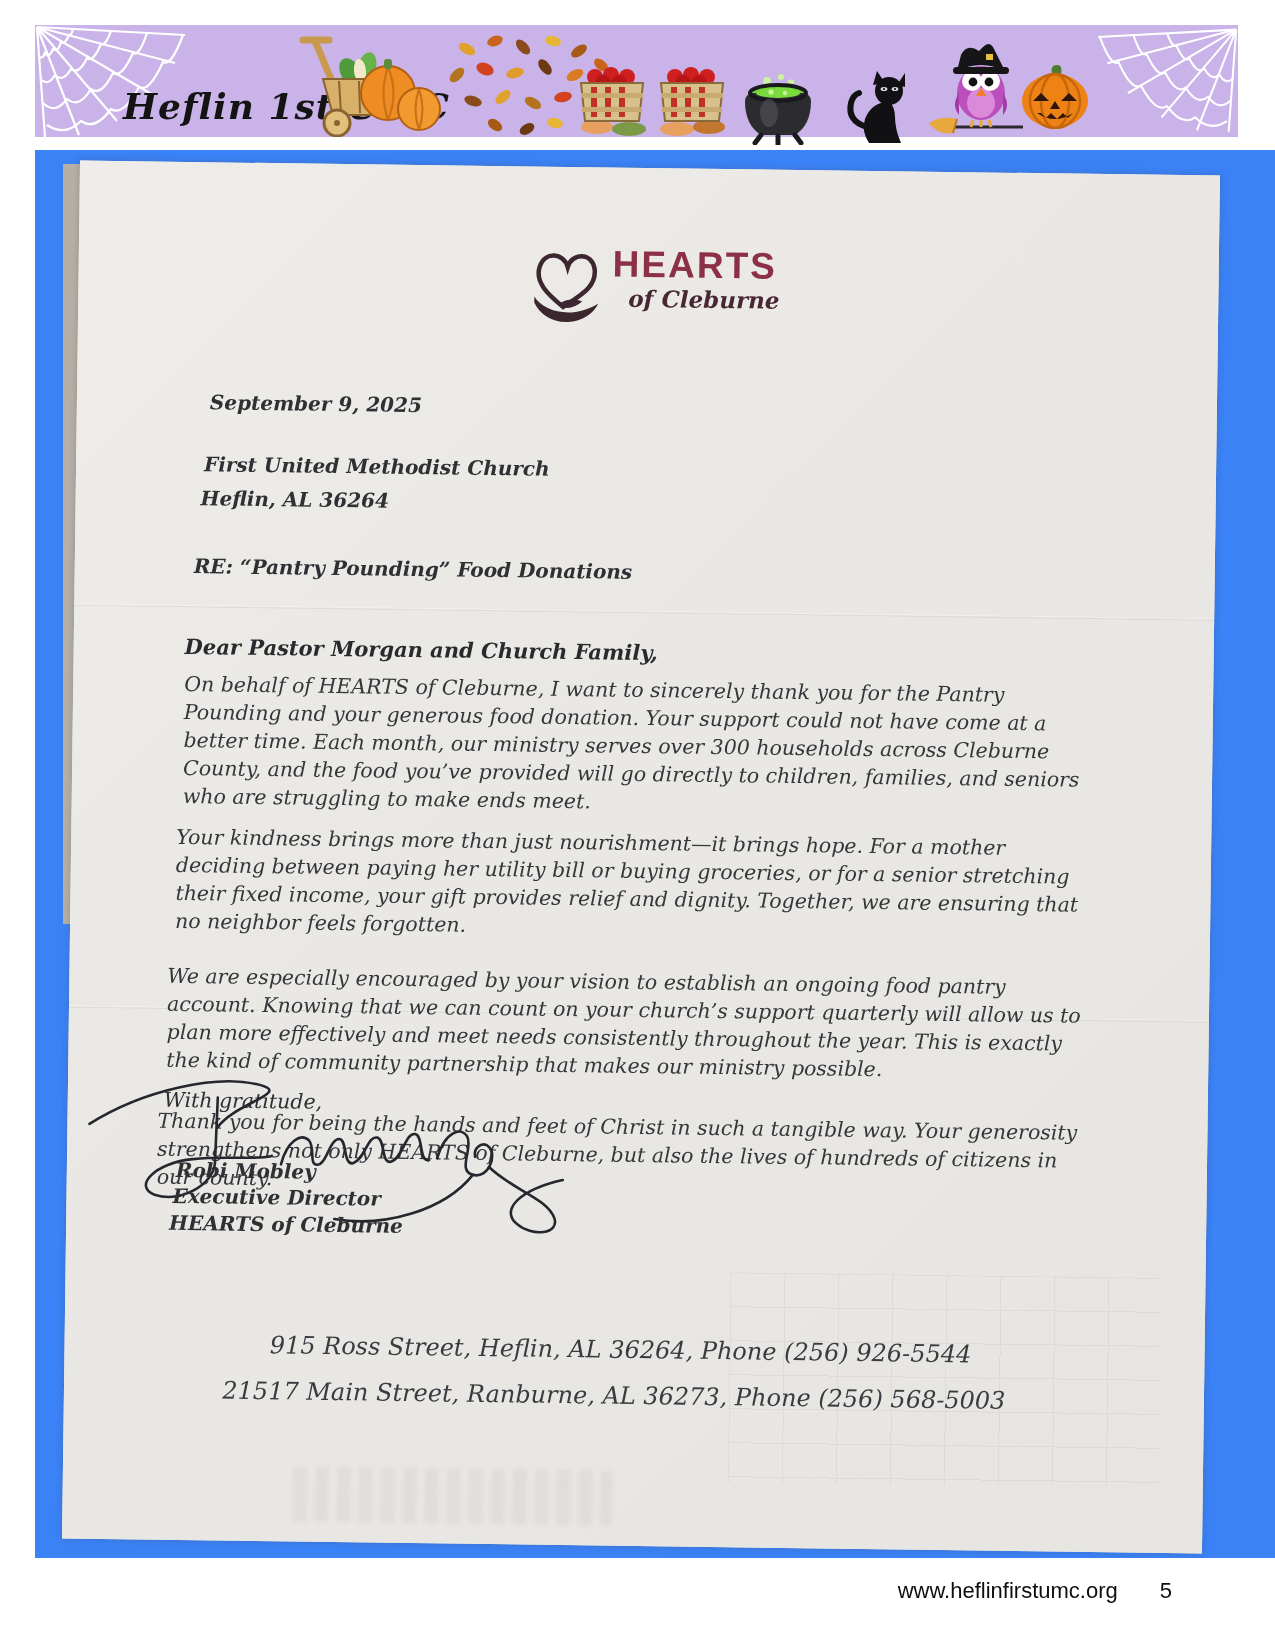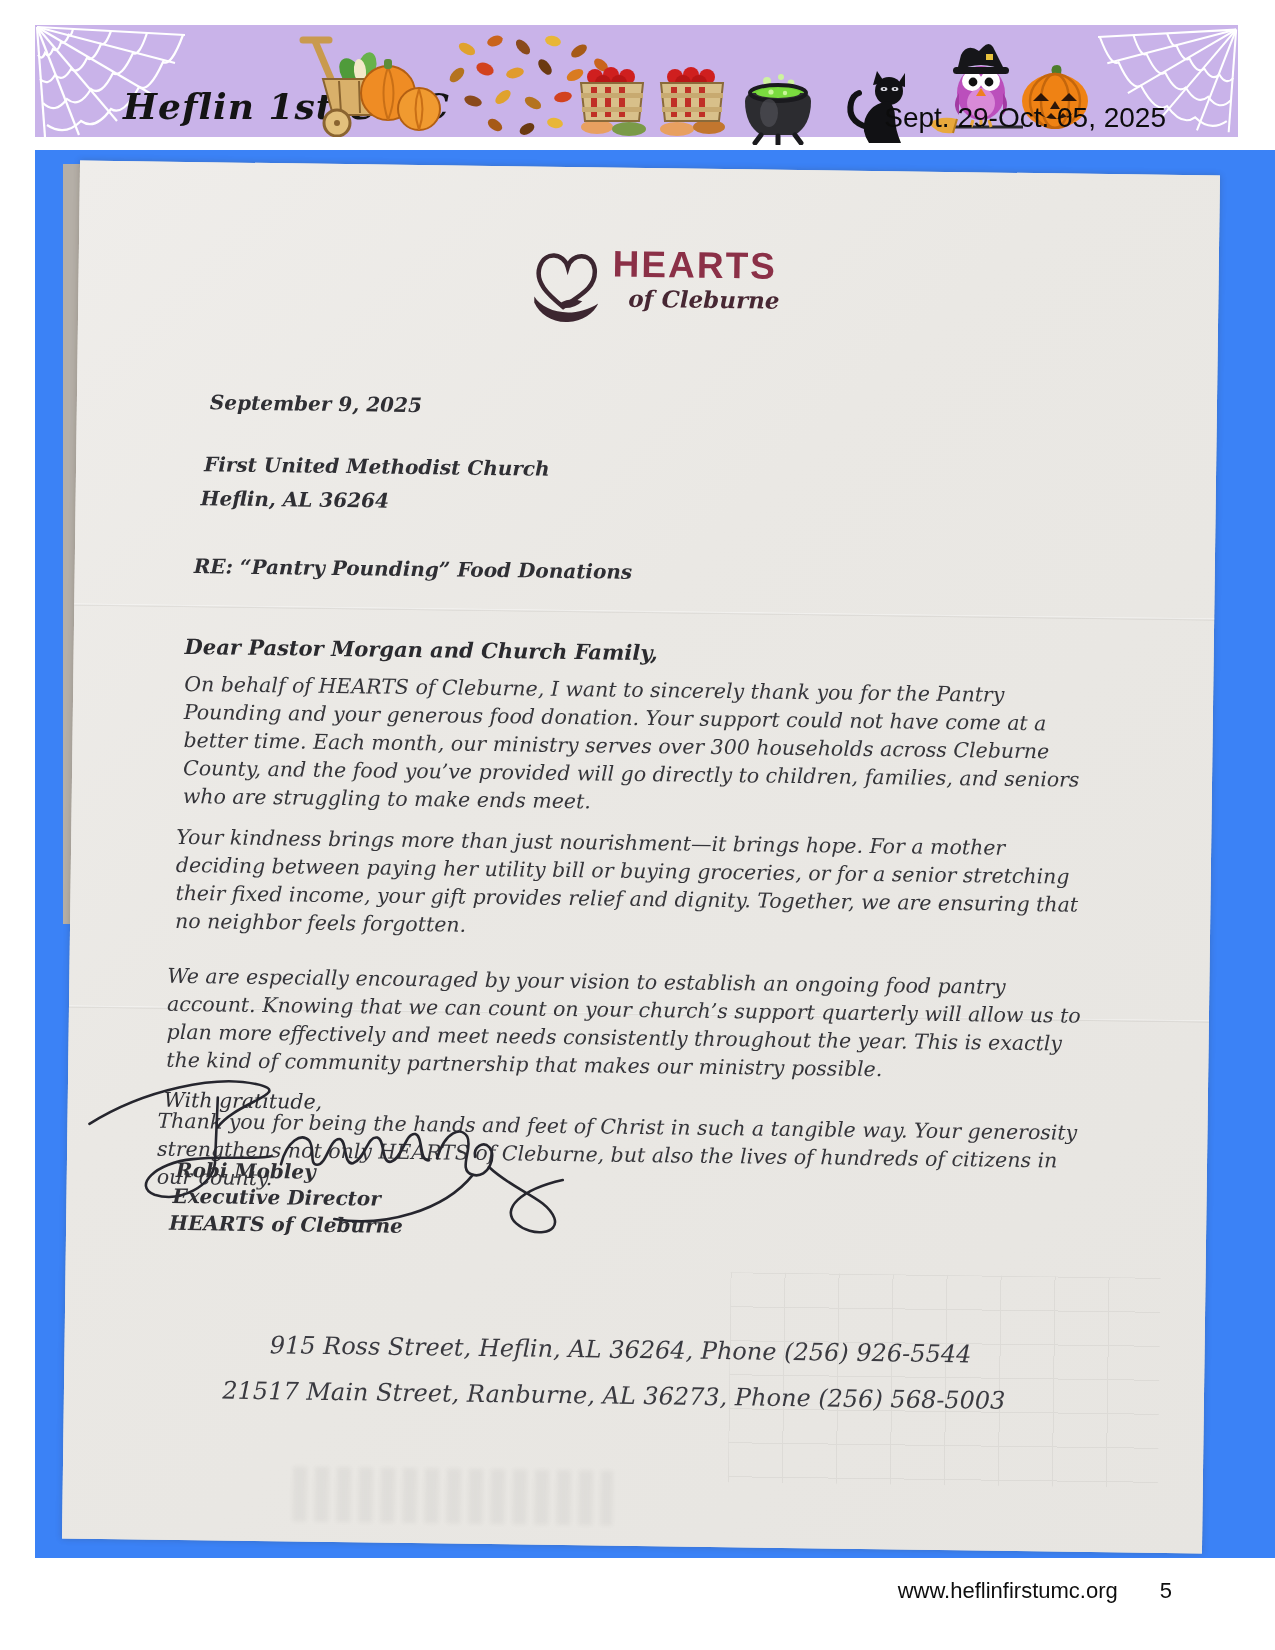--- a/index.html
+++ b/index.html
@@ -249,21 +249,20 @@
         <ellipse cx="36" cy="38" rx="33" ry="27" fill="#ef8214"></ellipse>
         <ellipse cx="36" cy="38" rx="14" ry="27" fill="none" stroke="#c4660c" stroke-width="2.4"></ellipse>
         <ellipse cx="36" cy="38" rx="25" ry="27" fill="none" stroke="#c4660c" stroke-width="2.4"></ellipse>
         <polygon points="22,30 30,38 14,38" fill="#2d1608"></polygon>
         <polygon points="50,30 58,38 42,38" fill="#2d1608"></polygon>
         <polygon points="36,38 41,46 31,46" fill="#2d1608"></polygon>
         <path d="M18 50 Q36 62 54 50 L49 55 L44 50 L38 56 L32 50 L27 55 L22 50 Z" fill="#2d1608"></path>
       </svg>
     </span>
 
-    <div class="banner-date">Sept. 29-Oct. 05, 2025</div>
   </div>
 
   <div class="frame">
     <div class="scan-edge"></div>
 
     <div class="paper">
       <div class="crease crease1"></div>
       <div class="crease crease2"></div>
       <div class="bleed"></div>
       <div class="bleed2"></div>

